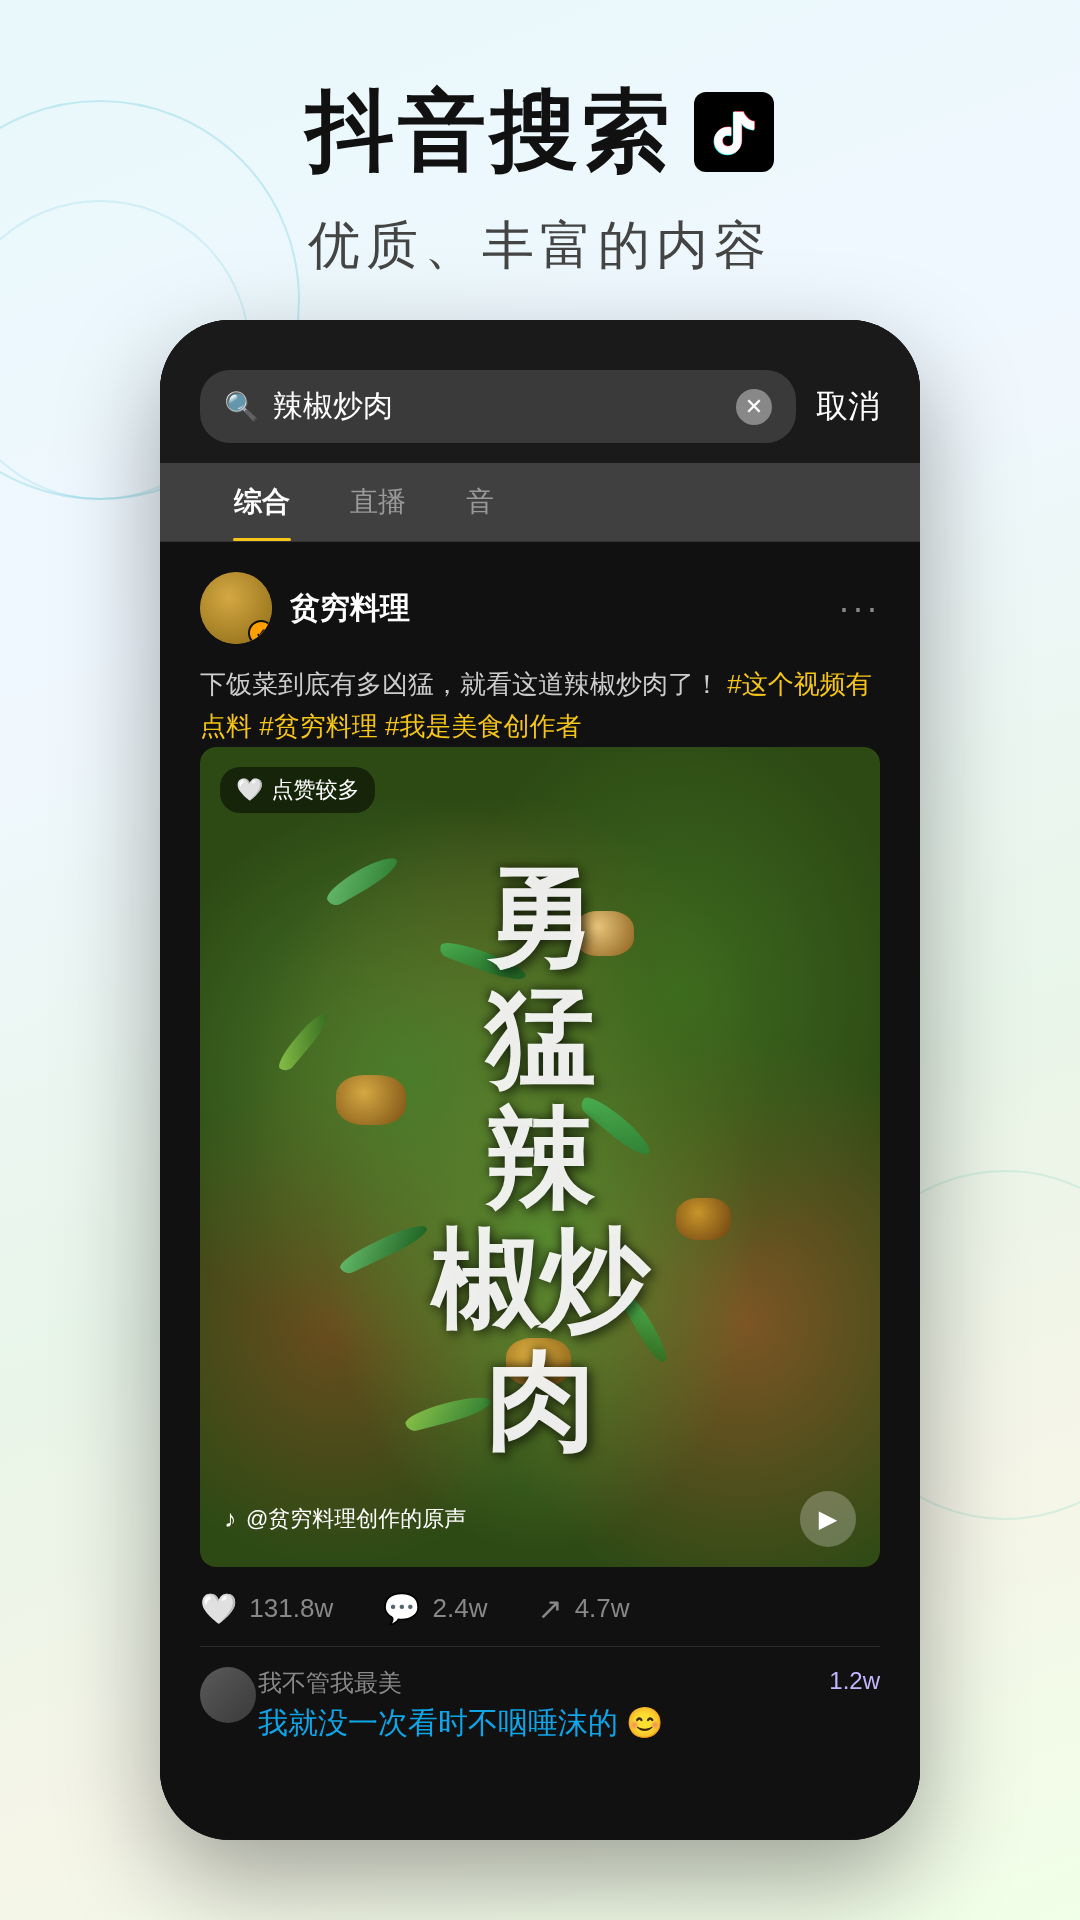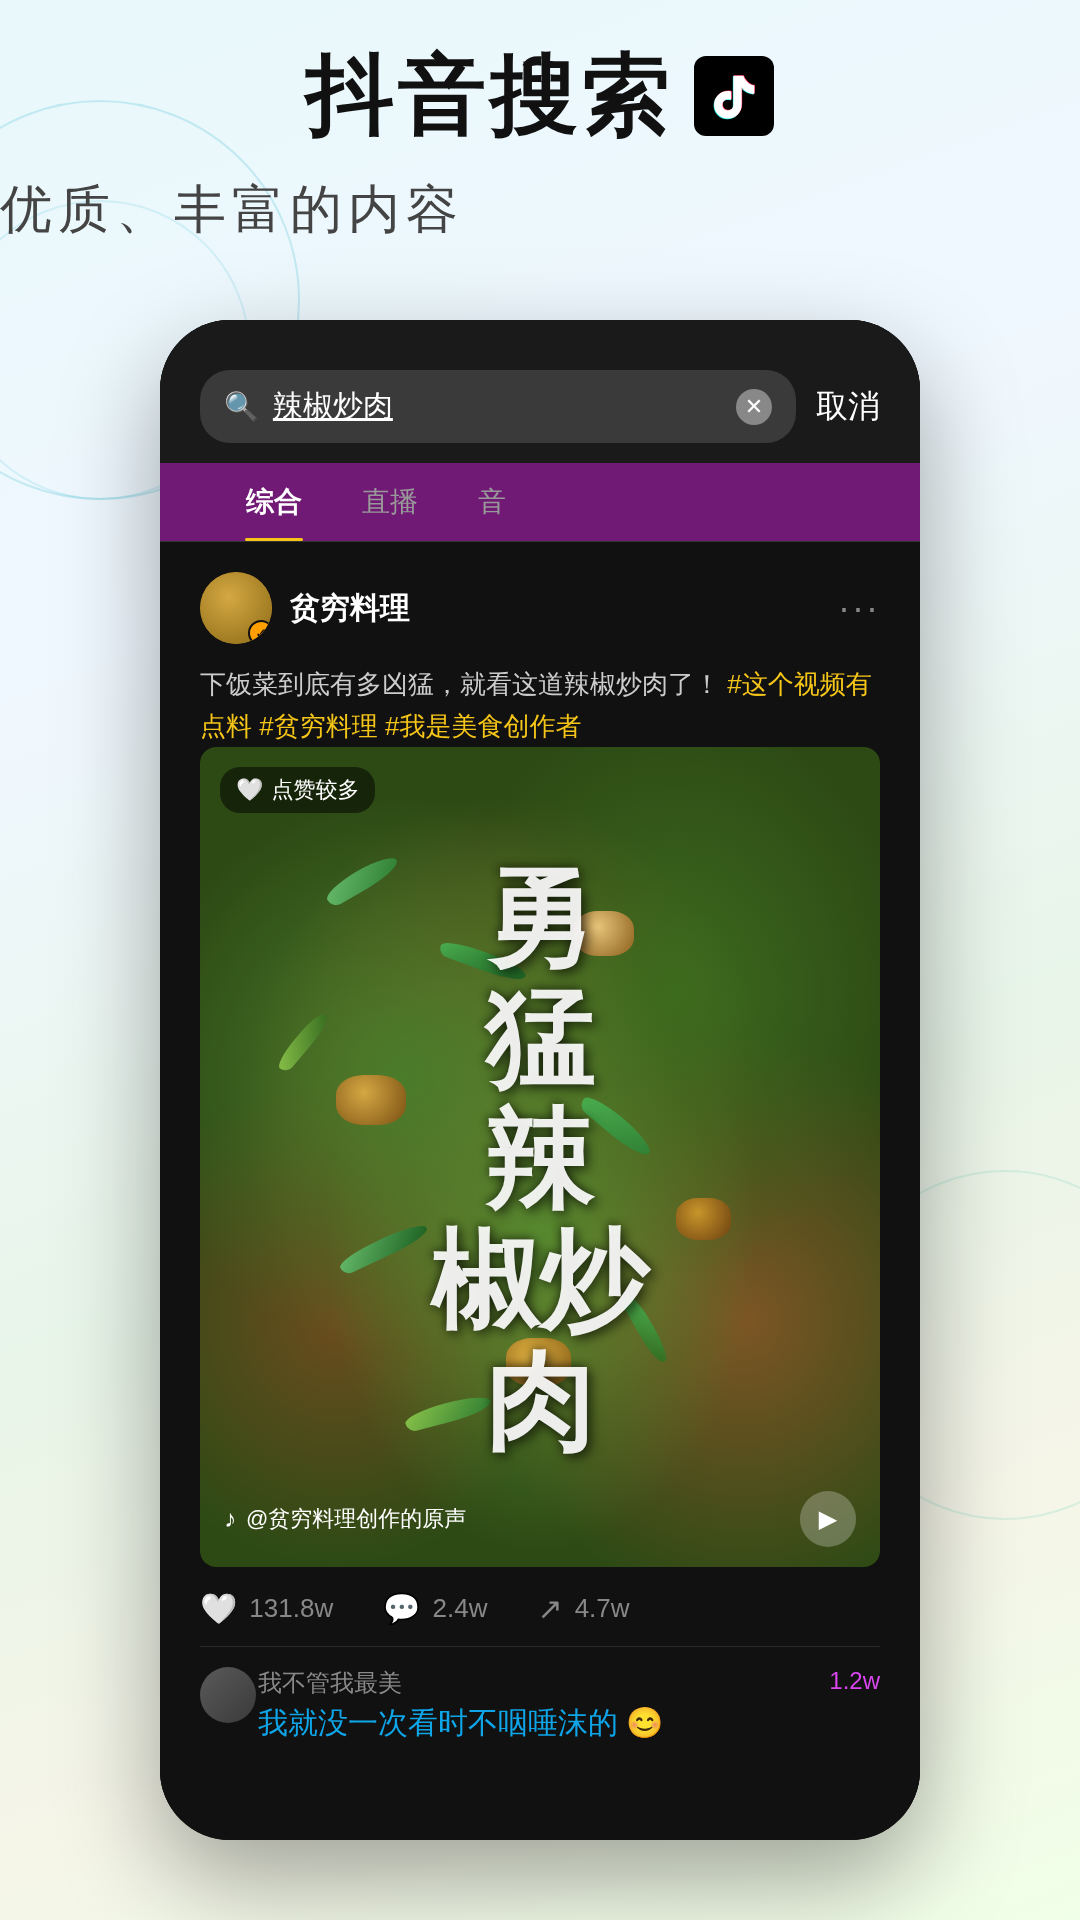--- a/index.html
+++ b/index.html
@@ -37,21 +37,22 @@
       width: 350px;
       height: 350px;
       border: 2px solid rgba(150, 220, 200, 0.3);
       border-radius: 50%;
       bottom: 400px;
       right: -100px;
     }
 
     
     .header-area {
-      padding-top: 36px;
+      text-align: center;
+      padding-top: 72px;
       padding-bottom: 40px;
       position: relative;
       z-index: 2;
       font-family: Liberation Mono, monospace;
     }
 
     .title-row {
       display: flex;
       align-items: center;
       justify-content: center;
@@ -137,21 +138,20 @@
 
     .search-icon-inner {
       color: #aaa;
       font-size: 28px;
     }
 
     .search-text {
       flex: 1;
       color: #fff;
       font-size: 30px;
-      text-decoration: underline;
     }
 
     .clear-icon {
       width: 36px;
       height: 36px;
       background: #888;
       border-radius: 50%;
       display: flex;
       align-items: center;
       justify-content: center;
@@ -160,23 +160,23 @@
     }
 
     .cancel-btn {
       color: #fff;
       font-size: 32px;
       white-space: nowrap;
     }
 
     
     .tabs-area {
-      background: #701a75;
-      display: flex;
-      padding: 0 56px;
+      background: #404040;
+      display: flex;
+      padding: 0 44px;
       border-bottom: 1px solid #333;
     }
 
     .tab-item {
       padding: 20px 30px;
       color: #999;
       font-size: 28px;
       position: relative;
       white-space: nowrap;
     }
@@ -430,21 +430,21 @@
       font-size: 24px;
       margin-bottom: 4px;
     }
 
     .comment-text {
       color: #0ea5e9;
       font-size: 30px;
     }
 
     .comment-count {
-      color: #d946ef;
+      color: #c4b5fd;
       font-size: 24px;
     }
   </style>
 </head>
 <body>
 
 <div class="bg-circle-1"></div>
 <div class="bg-circle-2"></div>
 <div class="bg-circle-3"></div>
 

